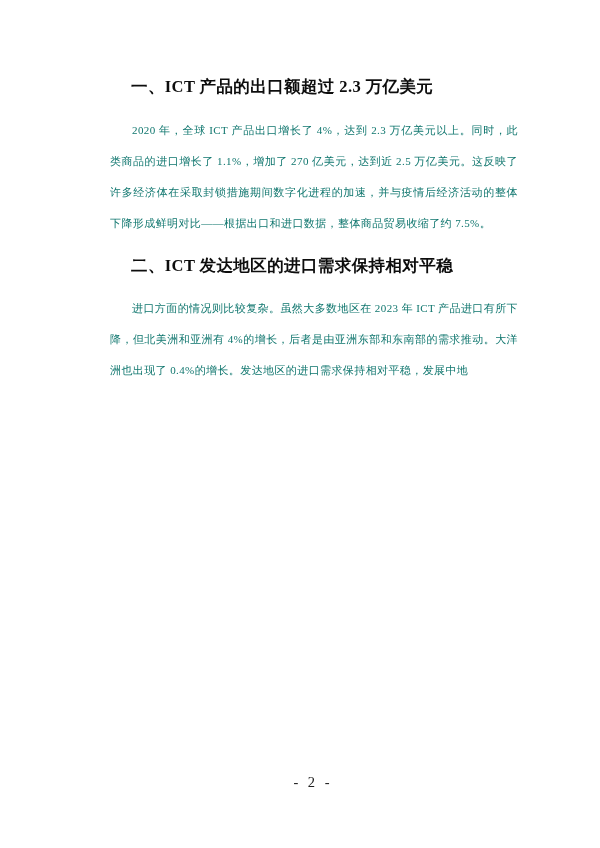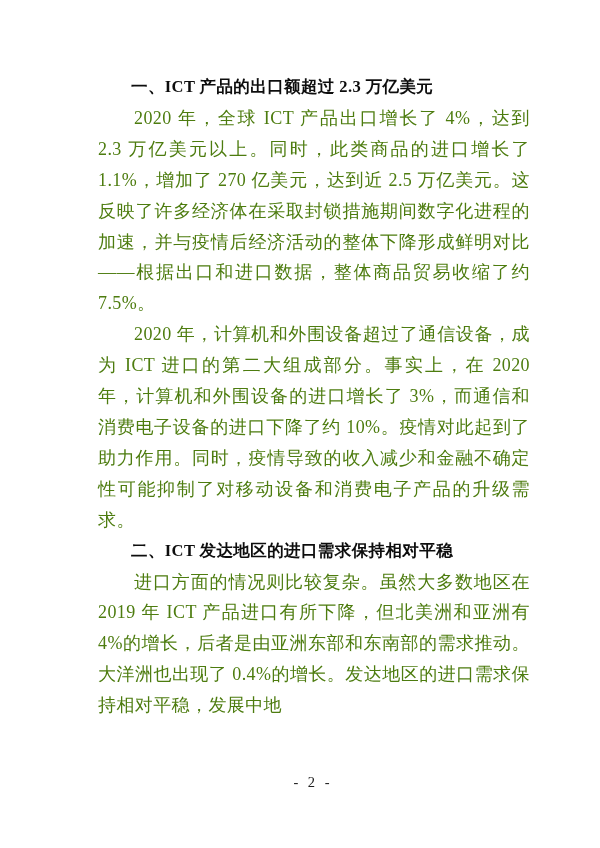--- a/index.html
+++ b/index.html
@@ -23,24 +23,24 @@
     background: #ffffff;
     text-decoration: underline;
   }
   .content {
     position: absolute;
     left: 85px;
     top: 72px;
     width: 432px;
   }
   .body-text {
-    font-size: 18px;
+    font-size: 11px;
     line-height: 30.9px;
-    color: #4d7c0f;
-    margin: 0;
+    color: #0f766e;
+    margin: 12px;
     text-indent: 2em;
     text-align: justify;
     text-justify: inter-character;
     letter-spacing: 0.4px;
   }
   .heading {
     font-size: 16.5px;
     line-height: 30.9px;
     color: #0d0d0d;
     margin: 0;
@@ -61,19 +61,18 @@
     letter-spacing: 3px;
   }
 </style>
 </head>
 <body>
 
 <div class="page">
   <div class="content">
     <h2 class="heading">一、ICT 产品的出口额超过 2.3 万亿美元</h2>
     <p class="body-text">2020 年，全球 ICT 产品出口增长了 4%，达到 2.3 万亿美元以上。同时，此类商品的进口增长了 1.1%，增加了 270 亿美元，达到近 2.5 万亿美元。这反映了许多经济体在采取封锁措施期间数字化进程的加速，并与疫情后经济活动的整体下降形成鲜明对比——根据出口和进口数据，整体商品贸易收缩了约 7.5%。</p>
-    <p class="body-text">2020 年，计算机和外围设备超过了通信设备，成为 ICT 进口的第二大组成部分。事实上，在 2020 年，计算机和外围设备的进口增长了 3%，而通信和消费电子设备的进口下降了约 10%。疫情对此起到了助力作用。同时，疫情导致的收入减少和金融不确定性可能抑制了对移动设备和消费电子产品的升级需求。</p>
     <h2 class="heading">二、ICT 发达地区的进口需求保持相对平稳</h2>
-    <p class="body-text">进口方面的情况则比较复杂。虽然大多数地区在 2019 年 ICT 产品进口有所下降，但北美洲和亚洲有 4%的增长，后者是由亚洲东部和东南部的需求推动。大洋洲也出现了 0.4%的增长。发达地区的进口需求保持相对平稳，发展中地</p>
+    <p class="body-text">进口方面的情况则比较复杂。虽然大多数地区在 2023 年 ICT 产品进口有所下降，但北美洲和亚洲有 4%的增长，后者是由亚洲东部和东南部的需求推动。大洋洲也出现了 0.4%的增长。发达地区的进口需求保持相对平稳，发展中地</p>
   </div>
 
   <div class="footer">- 2 -</div>
 </div>
 
 </body></html>

